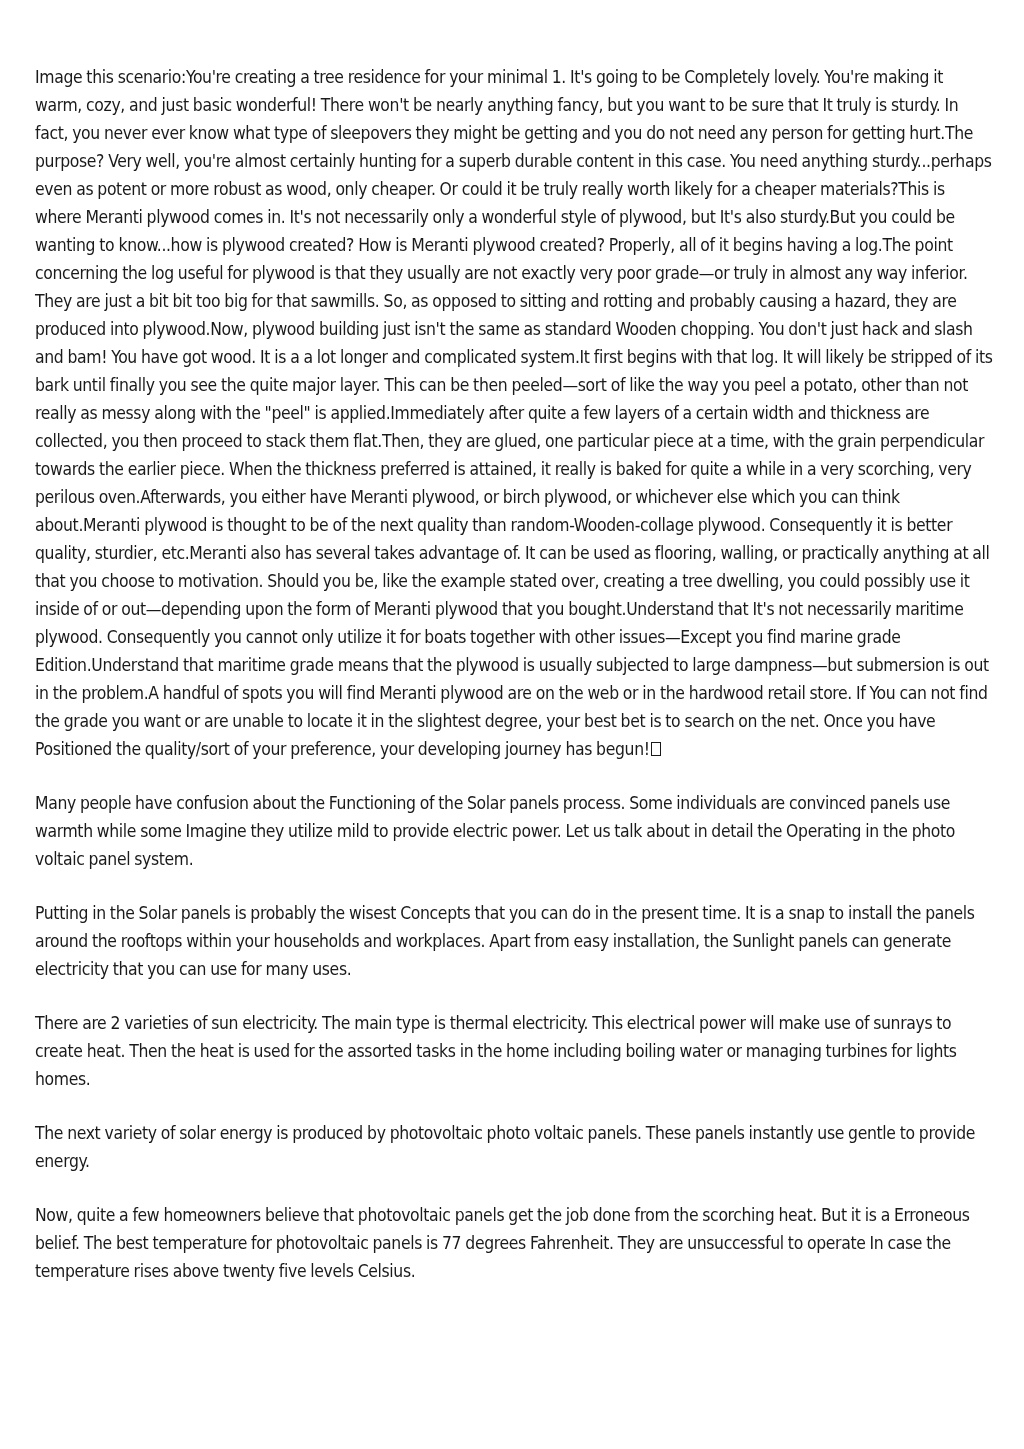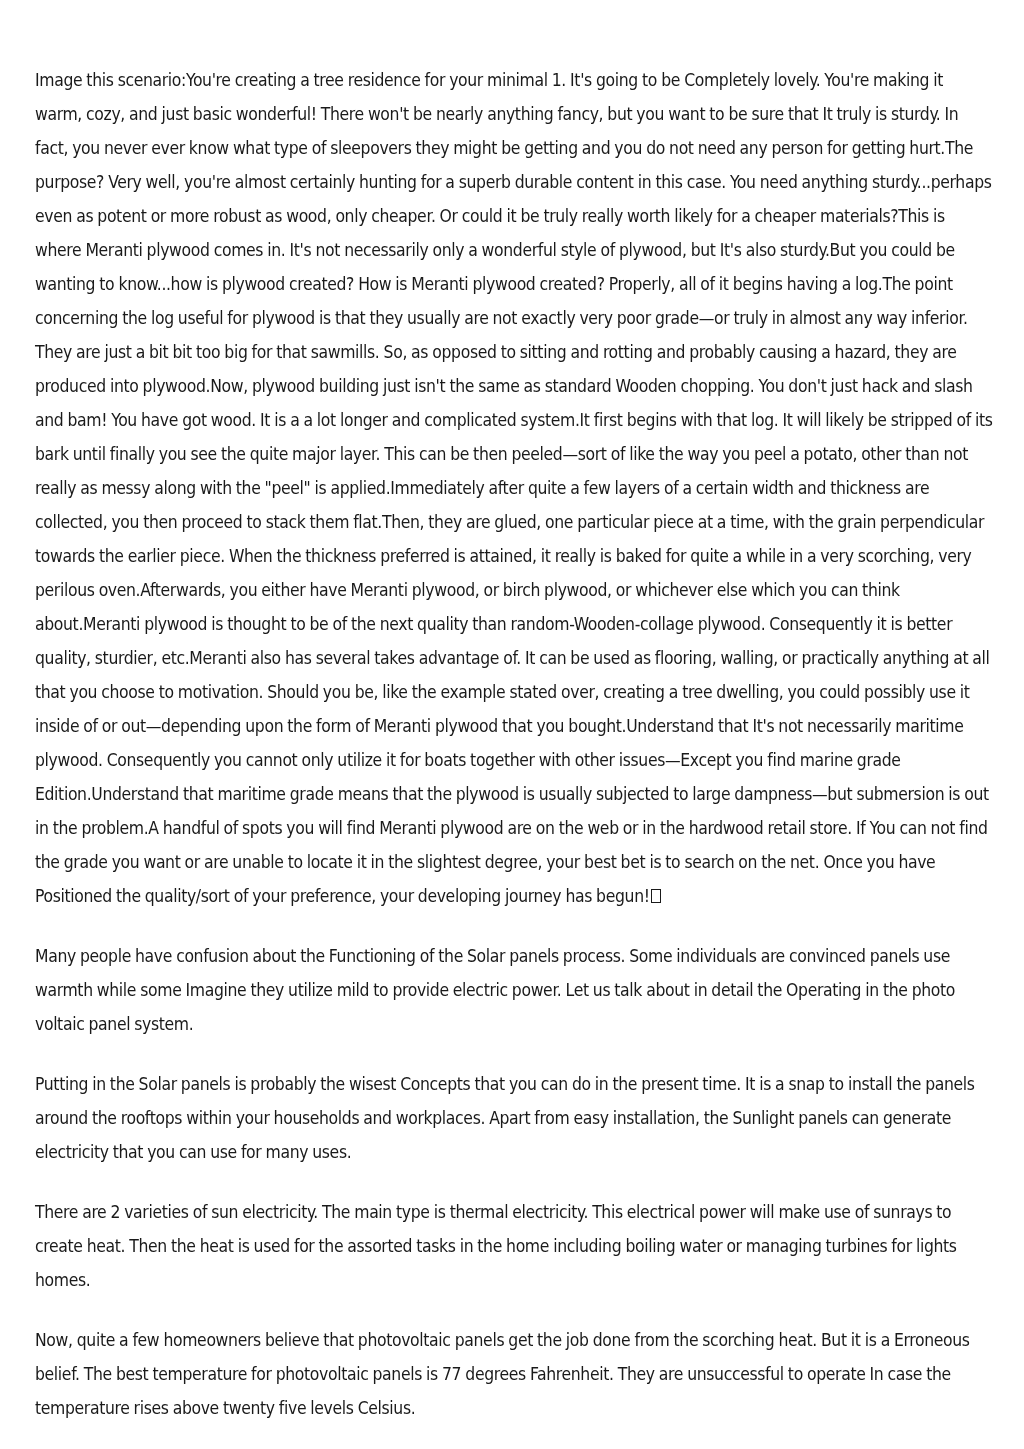--- a/index.html
+++ b/index.html
@@ -10,35 +10,36 @@
     height: 1449px;
     box-sizing: border-box;
     padding: 63px 30px 0 35px;
     font-family: "DejaVu Sans Condensed", "DejaVu Sans", "Liberation Sans", sans-serif;
     font-stretch: condensed;
     color: #1a1a1a;
   }
   .para {
     margin: 0 0 26px 0;
     font-size: 17.4px;
-    line-height: 34px;
+    line-height: 28px;
     letter-spacing: -0.35px;
     word-spacing: -0.5px;
   }
   .glyph-box {
     display: inline-block;
     width: 8px;
     height: 12px;
     border: 1px solid #1a1a1a;
     margin-left: 1px;
     vertical-align: -1px;
   }
 </style>
 </head>
 <body>
 
 <div class="page">
   <p class="para"><span>Image this scenario:You're creating a tree residence for your minimal 1. It's going to be Completely lovely. You're making it warm, cozy, and just basic wonderful! There won't be nearly anything fancy, but you want to be sure that It truly is sturdy. In fact, you never ever know what type of sleepovers they might be getting and you do not need any person for getting hurt.The purpose? Very well, you're almost certainly hunting for a superb durable content in this case. You need anything sturdy...perhaps even as potent or more robust as wood, only cheaper. Or could it be truly really worth likely for a cheaper materials?This is where Meranti plywood comes in. It's not necessarily only a wonderful style of plywood, but It's also sturdy.But you could be wanting to know...how is plywood created? How is Meranti plywood created? Properly, all of it begins having a log.The point concerning the log useful for plywood is that they usually are not exactly very poor grade—or truly in almost any way inferior. They are just a bit bit too big for that sawmills. So, as opposed to sitting and rotting and probably causing a hazard, they are produced into plywood.Now, plywood building just isn't the same as standard Wooden chopping. You don't just hack and slash and bam! You have got wood. It is a a lot longer and complicated system.It first begins with that log. It will likely be stripped of its bark until finally you see the quite major layer. This can be then peeled—sort of like the way you peel a potato, other than not really as messy along with the "peel" is applied.Immediately after quite a few layers of a certain width and thickness are collected, you then proceed to stack them flat.Then, they are glued, one particular piece at a time, with the grain perpendicular towards the earlier piece. When the thickness preferred is attained, it really is baked for quite a while in a very scorching, very perilous oven.Afterwards, you either have Meranti plywood, or birch plywood, or whichever else which you can think about.Meranti plywood is thought to be of the next quality than random-Wooden-collage plywood. Consequently it is better quality, sturdier, etc.Meranti also has several takes advantage of. It can be used as flooring, walling, or practically anything at all that you choose to motivation. Should you be, like the example stated over, creating a tree dwelling, you could possibly use it inside of or out—depending upon the form of Meranti plywood that you bought.Understand that It's not necessarily maritime plywood. Consequently you cannot only utilize it for boats together with other issues—Except you find marine grade Edition.Understand that maritime grade means that the plywood is usually subjected to large dampness—but submersion is out in the problem.A handful of spots you will find Meranti plywood are on the web or in the hardwood retail store. If You can not find the grade you want or are unable to locate it in the slightest degree, your best bet is to search on the net. Once you have Positioned the quality/sort of your preference, your developing journey has begun!</span><span class="glyph-box"></span></p>
   <p class="para"><span>Many people have confusion about the Functioning of the Solar panels process. Some individuals are convinced panels use warmth while some Imagine they utilize mild to provide electric power. Let us talk about in detail the Operating in the photo voltaic panel system.</span></p>
   <p class="para"><span>Putting in the Solar panels is probably the wisest Concepts that you can do in the present time. It is a snap to install the panels around the rooftops within your households and workplaces. Apart from easy installation, the Sunlight panels can generate electricity that you can use for many uses.</span></p>
   <p class="para"><span>There are 2 varieties of sun electricity. The main type is thermal electricity. This electrical power will make use of sunrays to create heat. Then the heat is used for the assorted tasks in the home including boiling water or managing turbines for lights homes.</span></p>
+  <p class="para"><span>The next variety of solar energy is produced by photovoltaic photo voltaic panels. These panels instantly use gentle to provide energy.</span></p>
   <p class="para"><span>Now, quite a few homeowners believe that photovoltaic panels get the job done from the scorching heat. But it is a Erroneous belief. The best temperature for photovoltaic panels is 77 degrees Fahrenheit. They are unsuccessful to operate In case the temperature rises above twenty five levels Celsius.</span></p>
 </div>
 
 </body></html>

